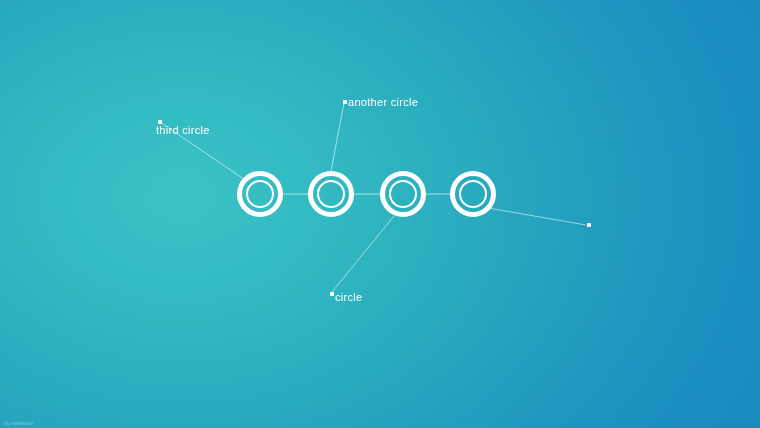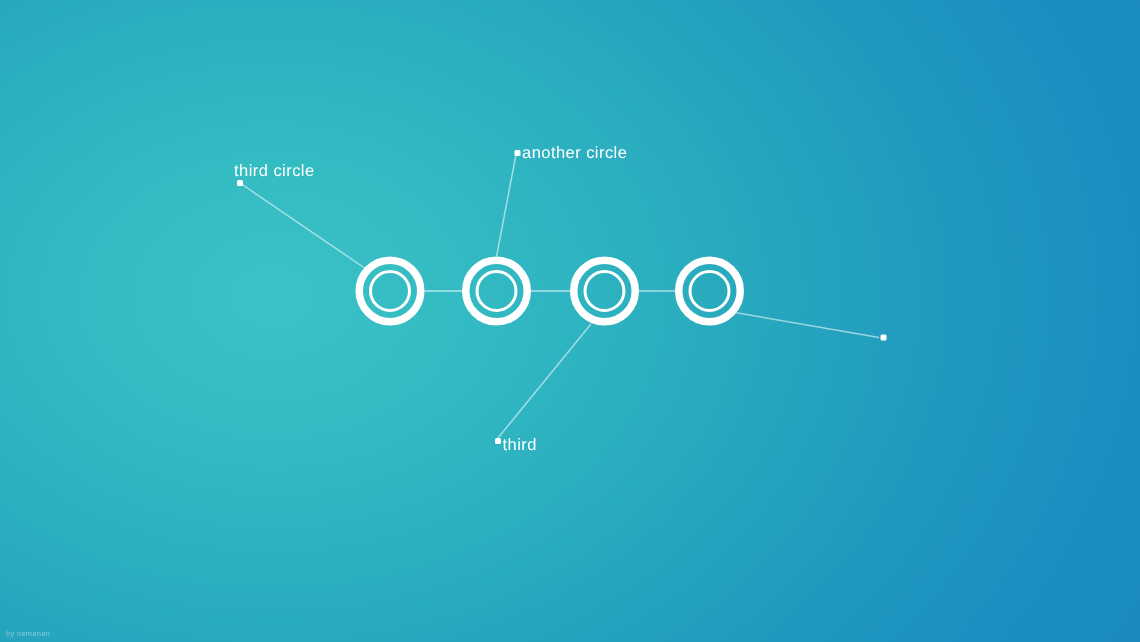--- a/index.html
+++ b/index.html
@@ -106,19 +106,19 @@
   <div class="node" style="width: 46px; height: 46px; left: 237px; top: 171px;"></div>
   <div class="node" style="width: 46px; height: 46px; left: 308px; top: 171px;"></div>
   <div class="node" style="width: 46px; height: 46px; left: 380px; top: 171px;"></div>
   <div class="node" style="width: 46px; height: 46px; left: 450px; top: 171px;"></div>
 
   <div class="dot" style="left: 158px; top: 120px;"></div>
   <div class="dot" style="left: 343px; top: 100px;"></div>
   <div class="dot" style="left: 330px; top: 292px;"></div>
   <div class="dot" style="left: 587px; top: 223px;"></div>
 
-  <div class="label" style="left: 156px; top: 108px;">third circle</div>
+  <div class="label" style="left: 156px; top: 124px;">third circle</div>
   <div class="label" style="left: 348px; top: 96px;">another circle</div>
-  <div class="label" style="left: 335px; top: 291px;">third</div>
+  <div class="label" style="left: 335px; top: 291px;">circle</div>
 
   <div class="watermark">by nemenan</div>
 
 </div>
 
 </body></html>

